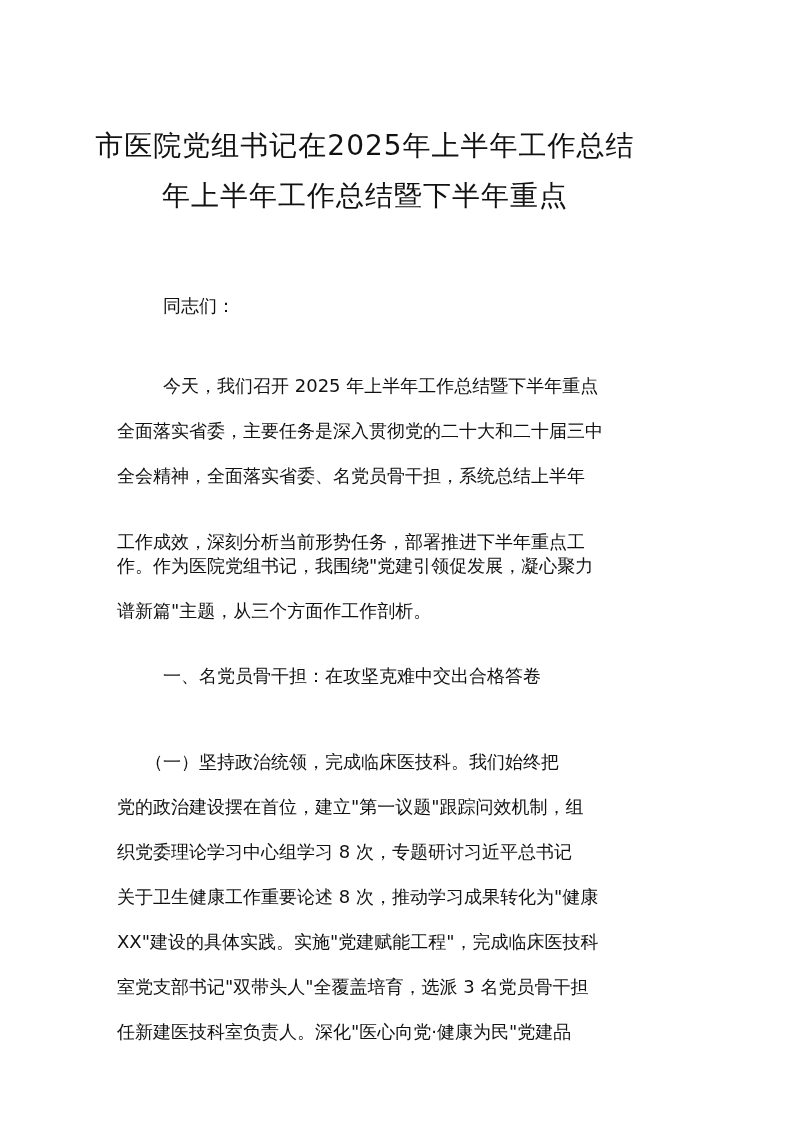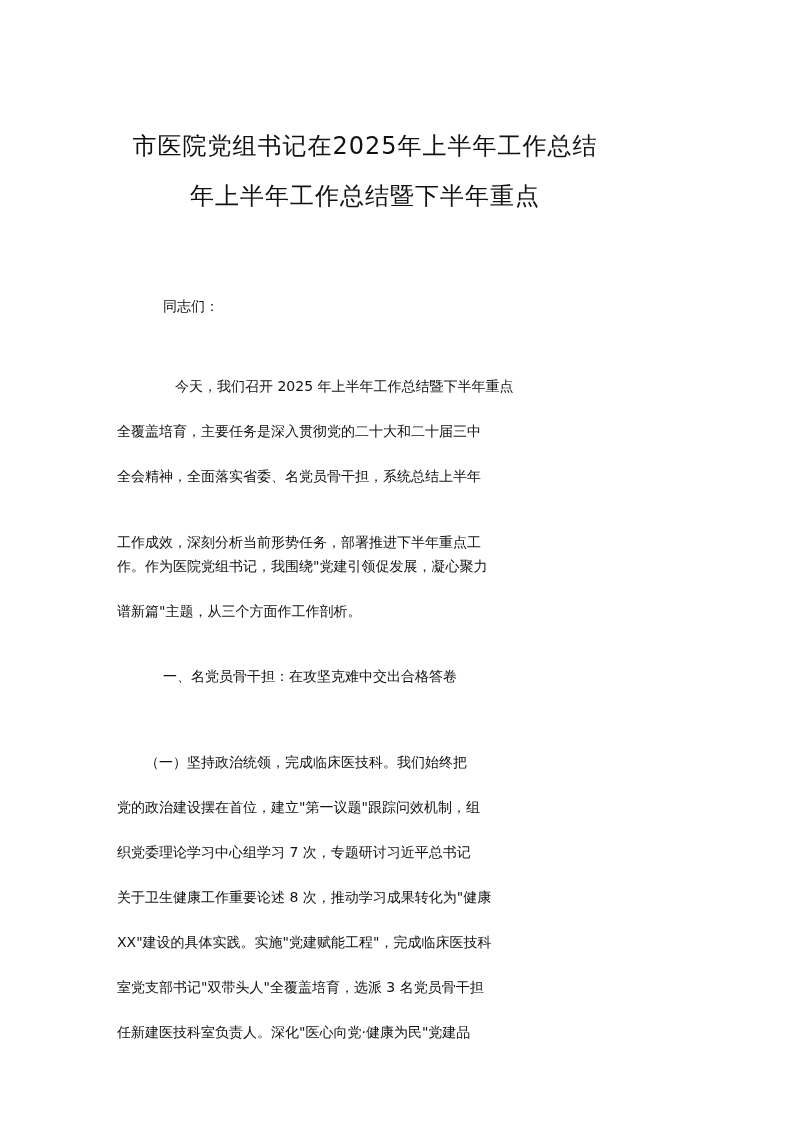--- a/index.html
+++ b/index.html
@@ -1,37 +1,37 @@
 <!DOCTYPE html>
 <html><head>
 <meta charset="utf-8">
 <style>
   html, body { margin: 0; padding: 0; background: #ffffff; }
   body { width: 793px; height: 1122px; position: relative; overflow: hidden; font-family: "DejaVu Sans", sans-serif; color: #111; }
-  .title { position: absolute; left: 0; width: 730px; text-align: center; font-size: 24px; letter-spacing: 1px; line-height: 40px; }
-  .line { position: absolute; left: 117px; font-size: 14px; white-space: nowrap; line-height: 28px; }
+  .title { position: absolute; left: 0; width: 730px; text-align: center; font-size: 28px; letter-spacing: 1px; line-height: 40px; }
+  .line { position: absolute; left: 117px; font-size: 18px; white-space: nowrap; line-height: 28px; }
 </style>
 </head>
 <body>
 
 <div>
   <div class="title" style="top:126px">市医院党组书记在2025年上半年工作总结</div>
   <div class="title" style="top:176px">年上半年工作总结暨下半年重点</div>
 
   <div class="line" style="left:163px; top:292px">同志们：</div>
 
-  <div class="line" style="left:175px; top:372px">今天，我们召开 2025 年上半年工作总结暨下半年重点</div>
-  <div class="line" style="top:417px">全覆盖培育，主要任务是深入贯彻党的二十大和二十届三中</div>
+  <div class="line" style="left:163px; top:372px">今天，我们召开 2025 年上半年工作总结暨下半年重点</div>
+  <div class="line" style="top:417px">全面落实省委，主要任务是深入贯彻党的二十大和二十届三中</div>
   <div class="line" style="top:462px">全会精神，全面落实省委、名党员骨干担，系统总结上半年</div>
   <div class="line" style="top:528px">工作成效，深刻分析当前形势任务，部署推进下半年重点工</div>
   <div class="line" style="top:552px">作。作为医院党组书记，我围绕"党建引领促发展，凝心聚力</div>
   <div class="line" style="top:597px">谱新篇"主题，从三个方面作工作剖析。</div>
 
   <div class="line" style="left:163px; top:662px">一、名党员骨干担：在攻坚克难中交出合格答卷</div>
 
   <div class="line" style="left:145px; top:748px">（一）坚持政治统领，完成临床医技科。我们始终把</div>
   <div class="line" style="top:793px">党的政治建设摆在首位，建立"第一议题"跟踪问效机制，组</div>
-  <div class="line" style="top:838px">织党委理论学习中心组学习 7 次，专题研讨习近平总书记</div>
+  <div class="line" style="top:838px">织党委理论学习中心组学习 8 次，专题研讨习近平总书记</div>
   <div class="line" style="top:883px">关于卫生健康工作重要论述 8 次，推动学习成果转化为"健康</div>
   <div class="line" style="top:928px">XX"建设的具体实践。实施"党建赋能工程"，完成临床医技科</div>
   <div class="line" style="top:973px">室党支部书记"双带头人"全覆盖培育，选派 3 名党员骨干担</div>
   <div class="line" style="top:1018px">任新建医技科室负责人。深化"医心向党·健康为民"党建品</div>
 </div>
 
 </body></html>

